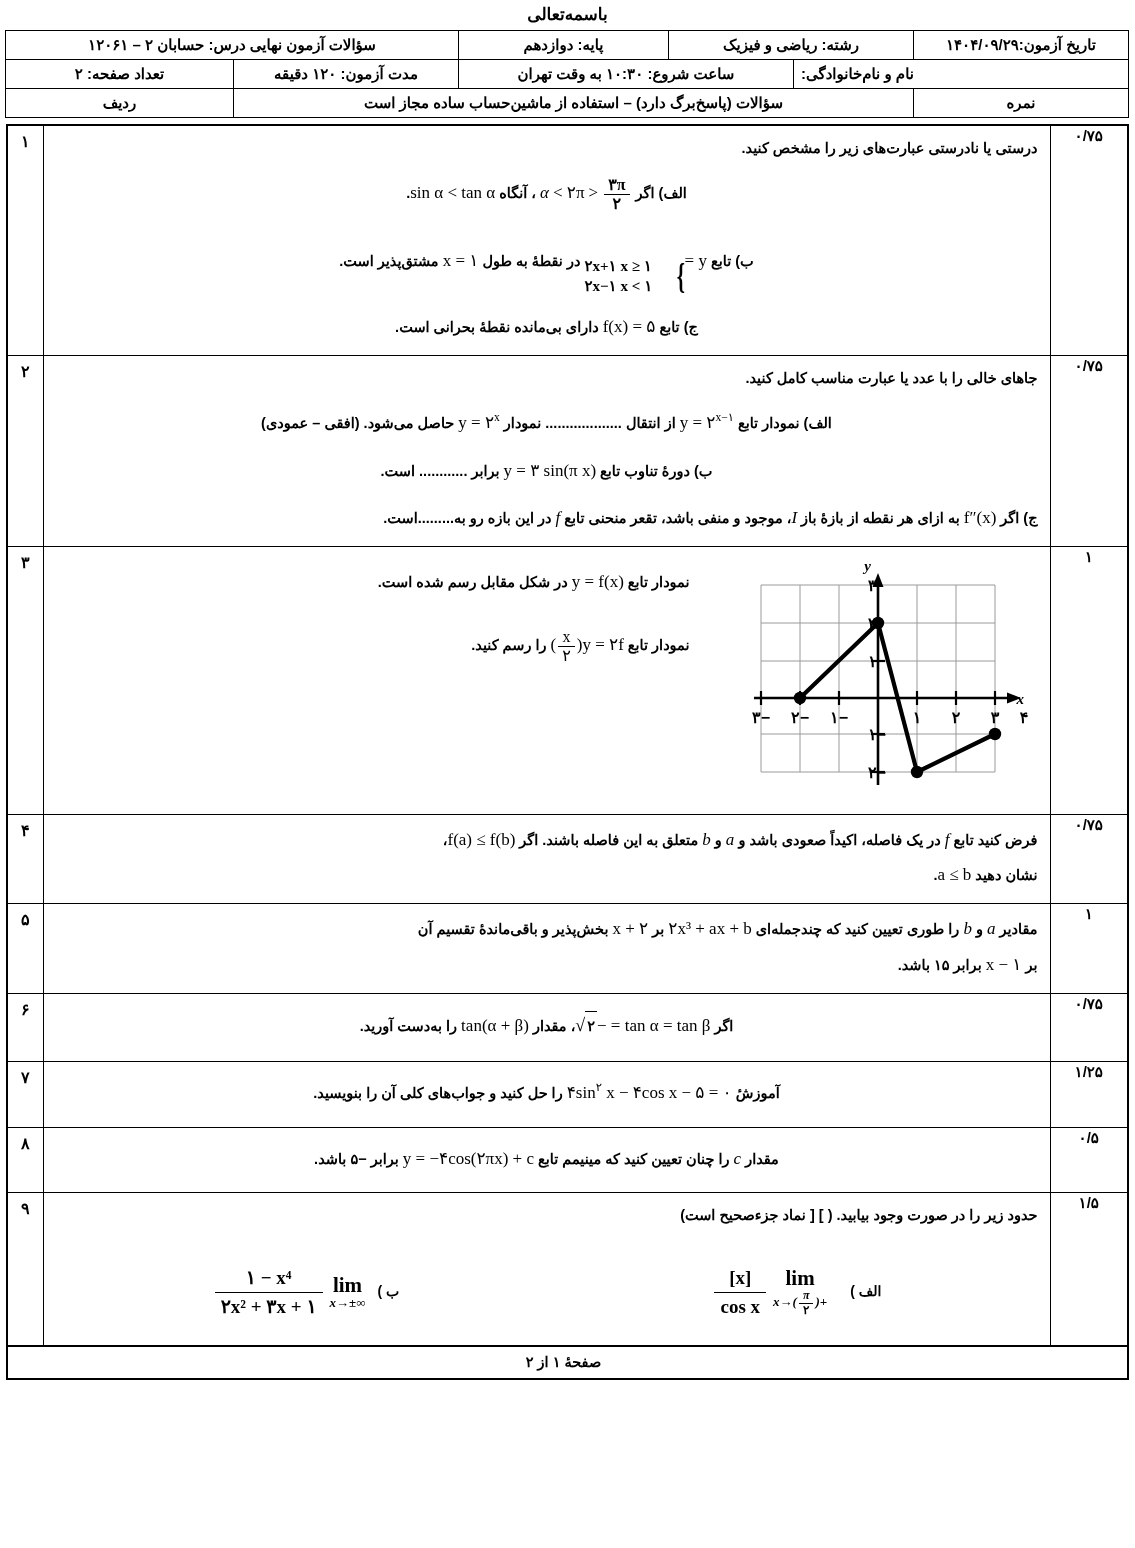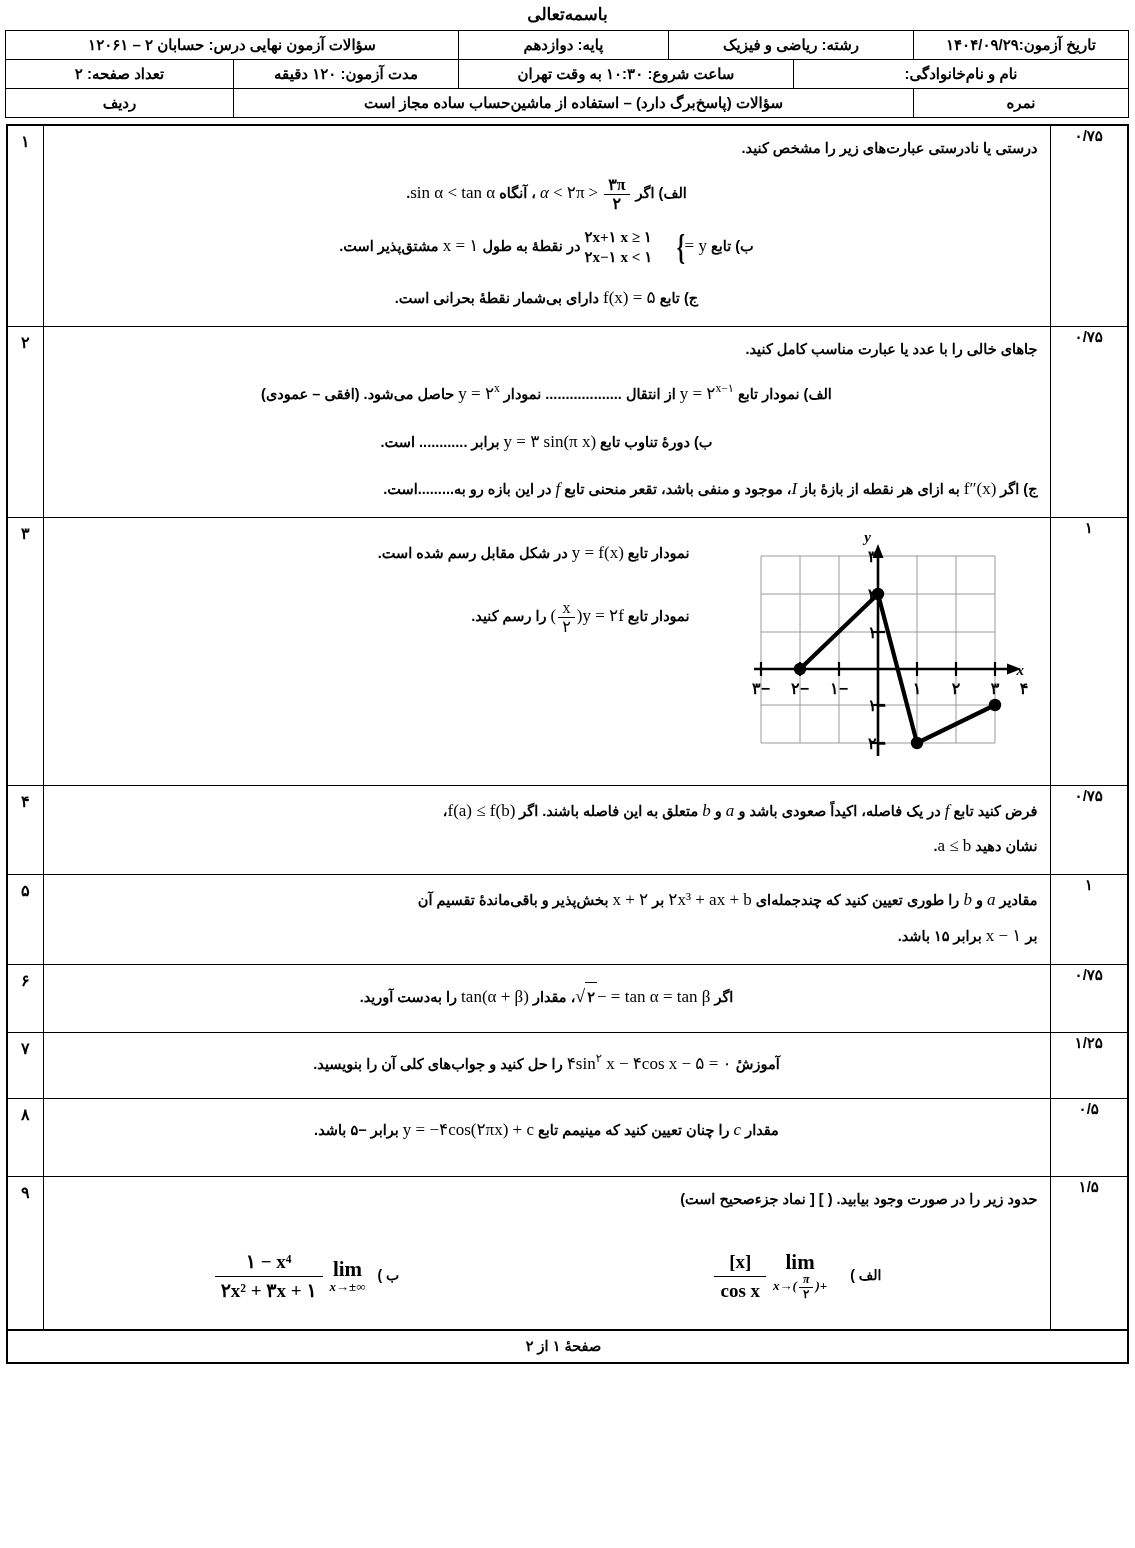--- a/index.html
+++ b/index.html
@@ -32,21 +32,21 @@
   table.hdr td {
     border:1.6px solid #000;
     padding:5px 7px;
     font-weight:bold;
     font-size:15px;
     vertical-align:middle;
     white-space:nowrap;
     overflow:hidden;
   }
   td.c { text-align:center; }
-  td.r { text-align:center; }
+  td.r { text-align:left; }
   .desc-cell { font-weight:bold; font-size:14.5px; text-align:center; }
   .org { text-align:center; line-height:1.15; }
   .org .org-line { font-size:12px; font-weight:normal; }
   .org .org-url { font-family:"Liberation Serif", serif; font-size:22px; font-weight:bold; letter-spacing:0; }
 
   
   table.body {
     width:100%;
     border-collapse:collapse;
     table-layout:fixed;
@@ -103,20 +103,21 @@
     display:inline-block;
     vertical-align:middle;
     position:relative;
     padding-right:12px;
     font-family:"Liberation Serif", serif;
     font-style:normal;
     line-height:1.35;
     direction:ltr;
     text-align:left;
     font-size:15px;
+    margin-top:29px;
   }
   .cases::before{
     content:"{";
     position:absolute;
     right:0; top:50%;
     transform:translateY(-50%) scaleY(1.9) scaleX(1.1);
     font-size:19px;
     font-family:"Liberation Serif", serif;
   }
   .cases .row { white-space:nowrap; }
@@ -237,21 +238,21 @@
             <span class="row"><span>۲x−۱</span><span class="cond">x &lt; ۱</span></span>
           </span>
           <span>در نقطهٔ به طول</span>
           <span class="mu">x = ۱</span>
           <span>مشتق‌پذیر است.</span>
         </div>
 
         <div class="q-line q-center q-indent">
           <span>ج) تابع</span>
           <span class="mu">f(x) = ۵</span>
-          <span>دارای بی‌شمار نقطهٔ بحرانی است.</span>
+          <span>دارای بی‌مانده نقطهٔ بحرانی است.</span>
         </div>
       </td>
       <td class="rownum">۱</td>
     </tr>
 
     <tr>
       <td class="score">۰/۷۵</td>
       <td class="qcell">
         <div class="q-line q-right">جاهای خالی را با  عدد یا عبارت مناسب کامل کنید.</div>
 
@@ -439,21 +440,21 @@
           <span>آموزشٔ</span>
           <span class="mu"><span>۴sin</span><span class="supn">۲</span> <span>x − ۴cos x − ۵ = ۰</span></span>
           <span>را حل کنید و جواب‌های کلی آن را بنویسید.</span>
         </div>
       </td>
       <td class="rownum">۷</td>
     </tr>
 
     <tr>
       <td class="score">۰/۵</td>
-      <td class="qcell" style="padding-top:14px;padding-bottom:28px;margin-top:24px;">
+      <td class="qcell" style="padding-top:14px;padding-bottom:15px;margin-top:24px;">
         <div class="q-line q-center">
           <span>مقدار</span>
           <span class="m">c</span>
           <span>را چنان تعیین کنید که مینیمم تابع</span>
           <span class="mu">y = −۴cos(۲πx) + c</span>
           <span>برابر −۵ باشد.</span>
         </div>
       </td>
       <td class="rownum">۸</td>
     </tr>

